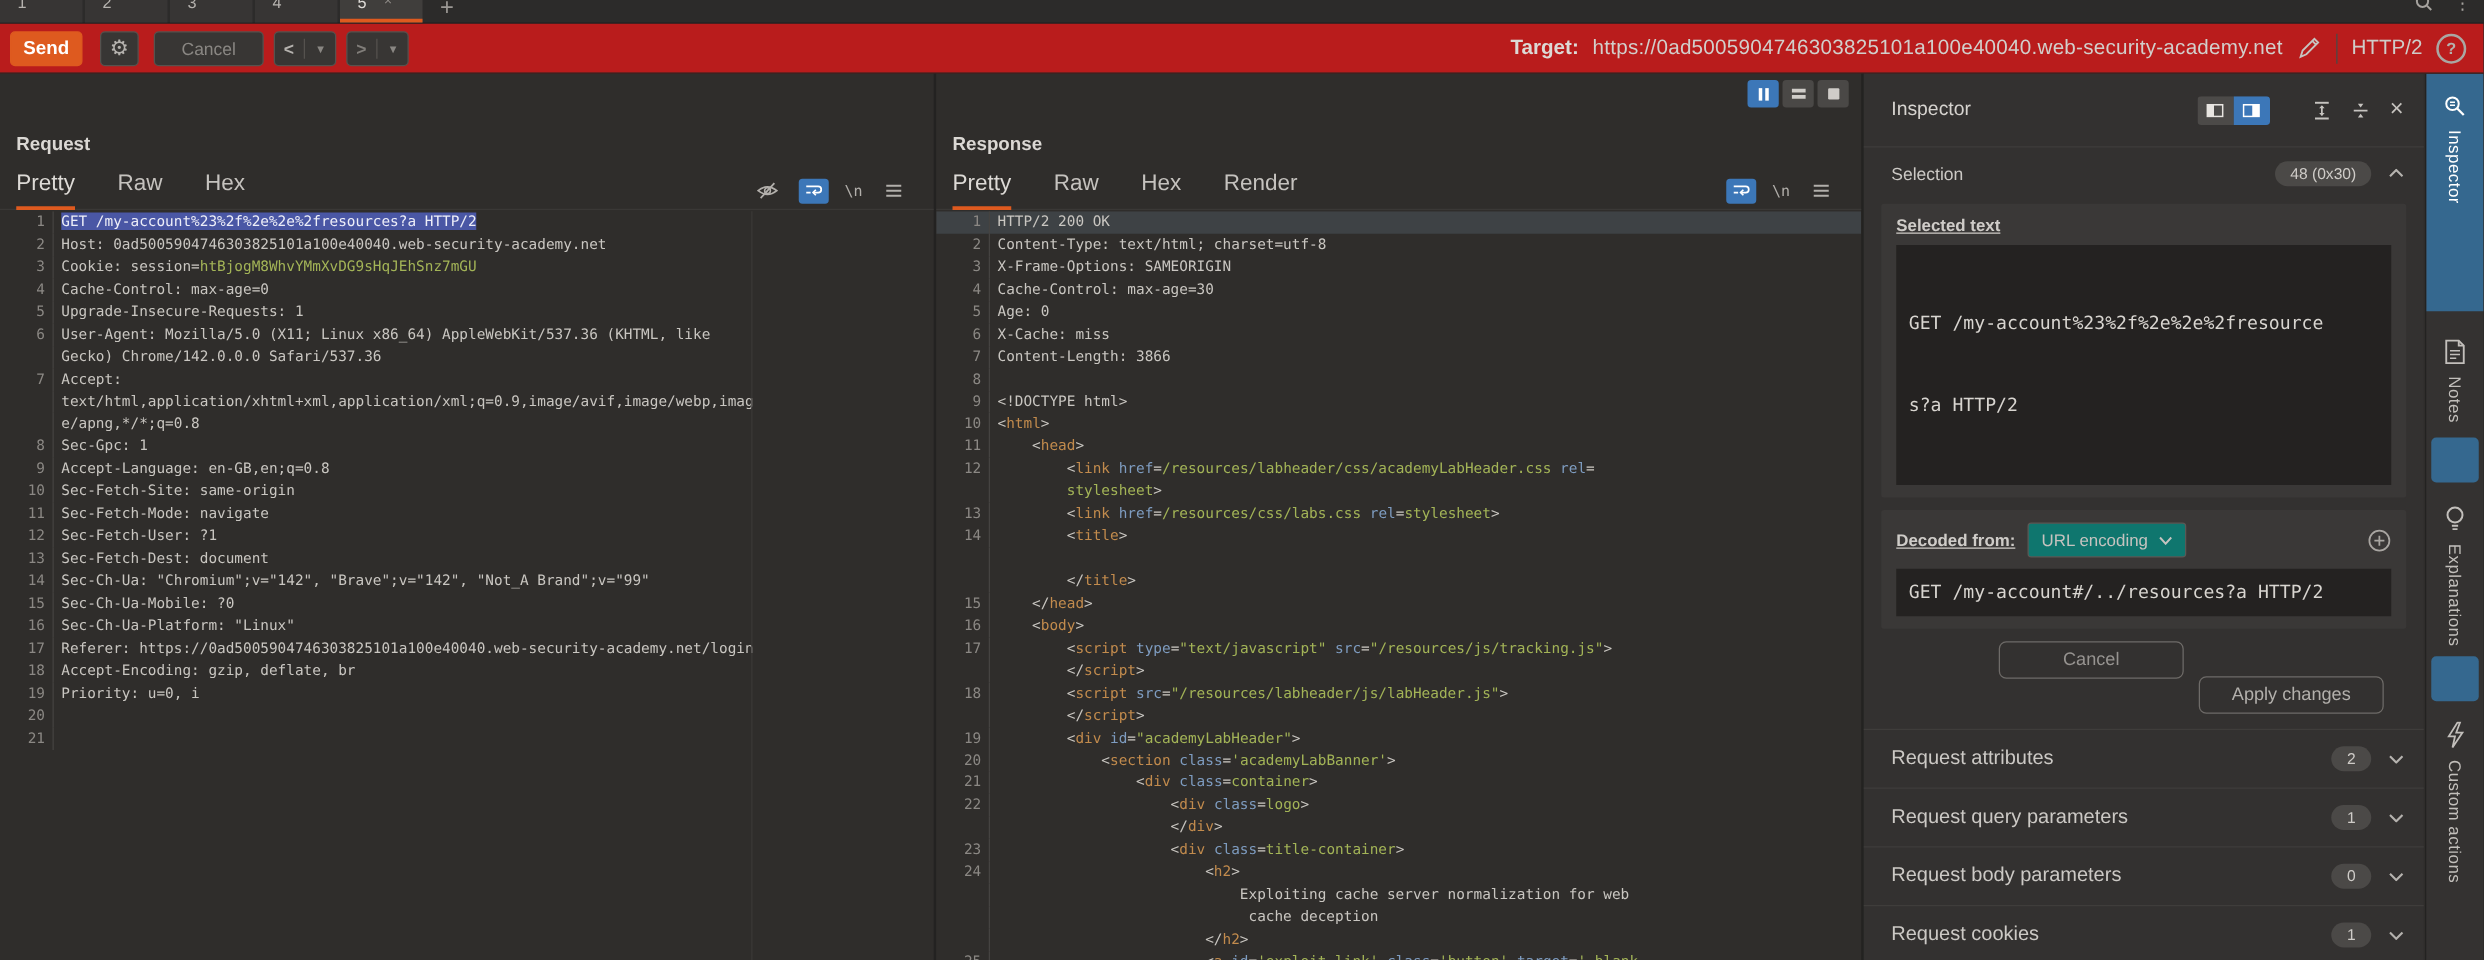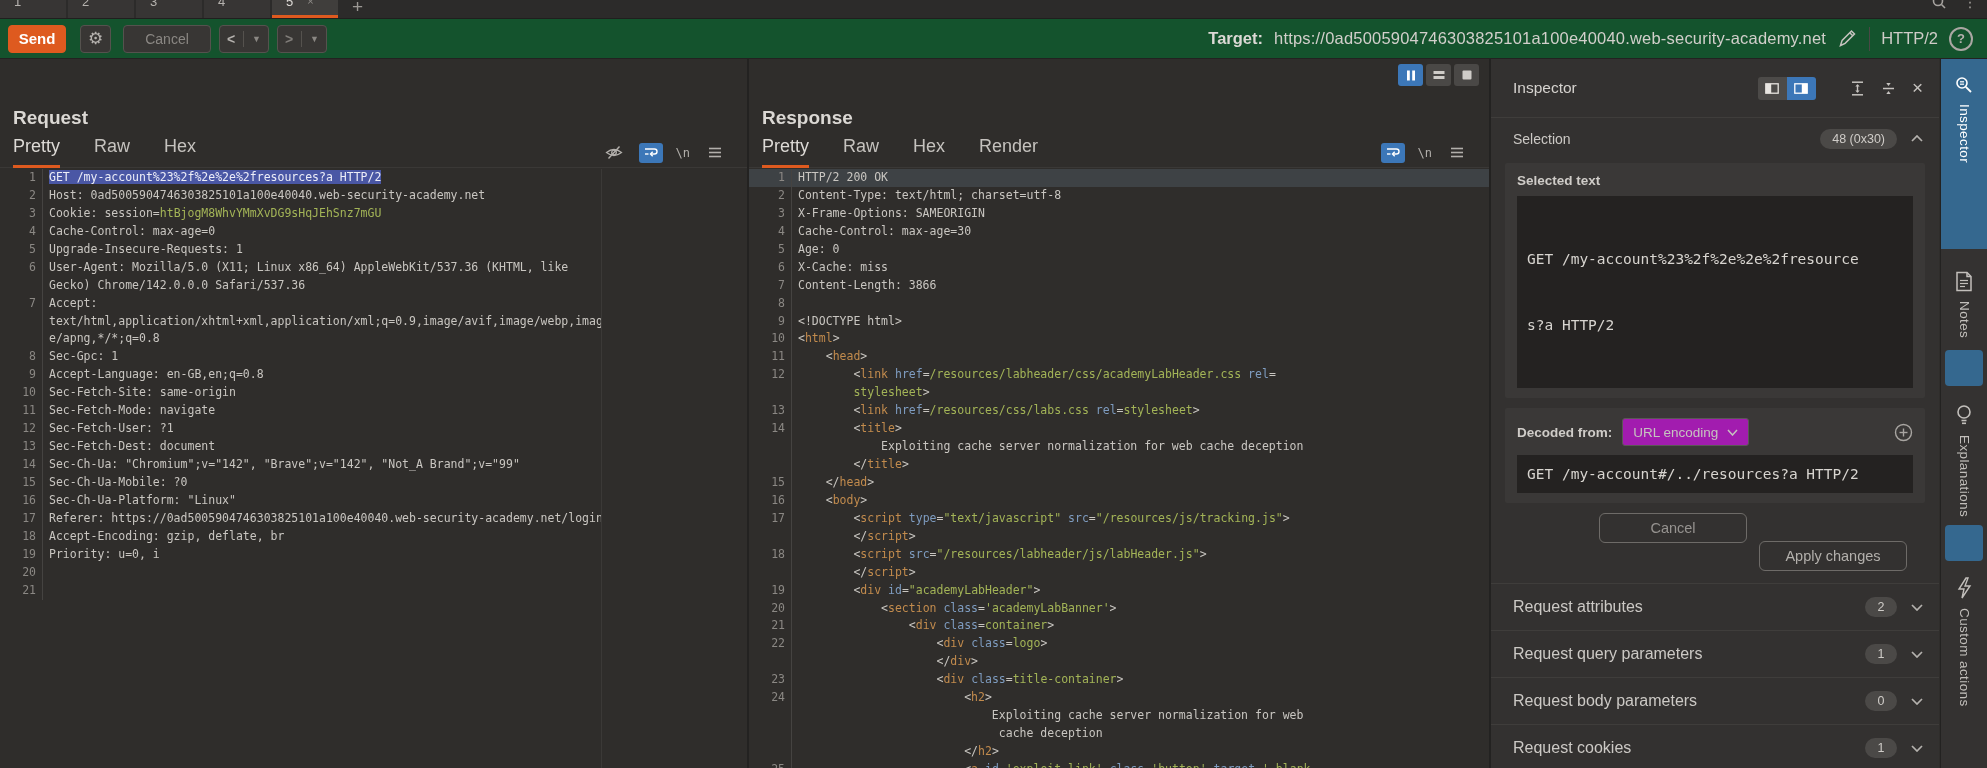--- a/index.html
+++ b/index.html
@@ -7,42 +7,42 @@
        font-family:"Liberation Sans",sans-serif;color:#c9c6c1;-webkit-font-smoothing:antialiased;}
   
   .tabstrip{position:absolute;top:0;left:0;right:0;height:18px;background:#2c2b2a;border-bottom:1px solid #201f1e;display:flex;align-items:flex-end;}
   .tab{width:66px;height:18px;margin-right:2px;background:#373534;display:flex;align-items:flex-start;padding-left:14px;box-sizing:border-box;overflow:hidden;color:#b5b2ae;font-size:13px;}
   .tab .num{margin-top:-6px;}
   .tab.active{background:#403e3c;border-bottom:3px solid var(--orange);color:#dddad6;}
   .tab .close{margin-top:-5px;margin-left:14px;font-size:11px;color:#8f8c88;}
   .newtab{margin-top:-8px;margin-left:12px;font-size:19px;color:#9b9894;}
   .strip-right{position:absolute;right:10px;top:-6px;display:flex;gap:16px;color:#a5a29e;}
   
-  .toolbar{position:absolute;top:19px;left:0;right:0;height:39px;background:#14532d;border-bottom:1px solid #232221;display:flex;align-items:center;}
+  .toolbar{position:absolute;top:19px;left:0;right:0;height:39px;background:#b91c1c;border-bottom:1px solid #232221;display:flex;align-items:center;}
   .btn{box-sizing:border-box;height:28px;border:1px solid #55524e;border-radius:4px;background:#383634;display:inline-flex;align-items:center;justify-content:center;font-size:14px;color:#b5b2ae;}
   .send{margin-left:8px;width:58px;background:var(--orange);border-color:var(--orange);color:#fff;font-weight:bold;font-size:15px;}
   .gear{margin-left:14px;width:31px;font-size:17px;color:#b5b2ae;}
   .cancel{margin-left:12px;width:88px;color:#8a8783;}
   .split{margin-left:8px;width:50px;justify-content:space-between;padding:0 7px;}
   .split .sep{width:1px;height:16px;background:#55524e;}
   .split .arr{font-size:9px;color:#8a8783;}
   .split .sym{font-size:14px;color:#b5b2ae;font-weight:bold;}
   .split.fwd .sym{color:#807d79;}
   .target-area{position:absolute;right:14px;top:0;height:100%;display:flex;align-items:center;gap:11px;font-size:16.5px;}
   .target-label{font-weight:bold;color:#dcd9d5;}
   .target-url{color:#d2cfcb;letter-spacing:.2px;}
   .tb-divider{width:1px;height:24px;background:#4a4845;}
   .httpver{color:#cfccc8;text-align:right;}
   .help{width:20px;height:20px;border:2px solid #aaa7a3;border-radius:50%;display:flex;align-items:center;justify-content:center;font-size:13px;font-weight:bold;color:#b5b2ae;}
   
   .main{position:absolute;top:59px;left:0;right:0;bottom:0;}
   .pane{position:absolute;top:0;bottom:0;background:#2f2d2b;}
   .pane-request{left:0;width:747px;border-right:2px solid #232221;}
   .pane-response{left:749px;width:740px;border-right:2px solid #232221;}
-  .pane-title{position:absolute;top:48px;left:13px;font-size:19px;font-weight:bold;color:#dbd8d4;text-align:right;}
+  .pane-title{position:absolute;top:48px;left:13px;font-size:15px;font-weight:bold;color:#dbd8d4;text-align:right;}
   .subtabs{position:absolute;top:78px;left:0;right:0;height:31px;border-bottom:1px solid #3a3836;display:flex;align-items:flex-end;padding-left:13px;box-sizing:border-box;}
   .subtab{margin-right:34px;padding-bottom:8px;font-size:18px;color:#c5c2be;border-bottom:3px solid transparent;margin-bottom:-1px;}
   .subtab.active{border-bottom-color:var(--orange);color:#dddad6;}
   .subtab-icons{position:absolute;right:20px;top:0;height:31px;display:flex;align-items:center;gap:13px;}
   .icbox{width:24px;height:20px;border-radius:3px;display:flex;align-items:center;justify-content:center;color:#b2afab;}
   .icbox.blue{background:var(--blue);color:#fff;}
   .nl-glyph{font-family:"DejaVu Sans Mono",monospace;font-size:12px;color:#b2afab;}
   .float-controls{position:absolute;right:10px;top:5px;display:flex;gap:3px;}
   .fc{width:25px;height:22px;border-radius:3px;background:#4a4846;display:flex;align-items:center;justify-content:center;color:#cfccc8;}
   .fc.blue{background:var(--blue);color:#fff;}
@@ -62,24 +62,24 @@
   .insp-title{font-size:15.5px;color:#d6d3cf;flex:1;}
   .seg-toggle{display:flex;border-radius:3px;overflow:hidden;margin-right:18px;}
   .seg{width:29px;height:23px;display:flex;align-items:center;justify-content:center;background:#4c4a48;color:#e8e5e1;}
   .seg.blue{background:var(--blue);color:#fff;}
   .hdr-ic{margin-left:16px;color:#c6c3bf;display:flex;align-items:center;}
   .insp-x{font-size:19px;color:#c6c3bf;margin-left:16px;}
   .sel-row{height:41px;display:flex;align-items:center;padding:0 16px 0 22px;box-sizing:border-box;gap:14px;}
   .sel-label{font-size:14px;color:#ccc9c5;flex:1;}
   .pill{background:#4b4947;color:#cfccc8;border-radius:12px;padding:3px 12px;font-size:12.5px;}
   .insp-group{background:#3a3837;margin:4px 14px 10px 14px;padding:10px 12px;border-radius:2px;}
-  .grp-label{font-size:13.5px;font-weight:bold;color:#cfccc8;margin-bottom:8px;}
+  .grp-label{font-size:13.5px;font-weight:bold;color:#cfccc8;margin-bottom:8px;text-decoration:underline;}
   .insp-code{background:#242221;padding:8px 10px;font-family:"DejaVu Sans Mono",monospace;font-size:14.5px;line-height:22px;color:#d8d5d0;white-space:pre;overflow:hidden;}
   .decoded-head{display:flex;align-items:center;margin-bottom:9px;}
-  .dropdown{margin-left:10px;background:#a21caf;border:1px solid #5a5855;border-radius:3px;height:26px;display:flex;align-items:center;padding:0 10px;gap:9px;font-size:13.5px;color:#c6c3bf;}
+  .dropdown{margin-left:10px;background:#0f766e;border:1px solid #5a5855;border-radius:3px;height:26px;display:flex;align-items:center;padding:0 10px;gap:9px;font-size:13.5px;color:#c6c3bf;}
   .plus-circle{margin-left:auto;color:#a8a5a1;display:flex;}
   .btn-row{display:flex;justify-content:flex-end;gap:12px;margin:2px 32px 12px 0;}
   .insp-btn{min-width:148px;height:30px;border:1px solid #6e6b68;border-radius:6px;background:transparent;display:flex;align-items:center;justify-content:center;font-size:14.5px;box-sizing:border-box;}
   .insp-btn.cancel{color:#969390;}
   .insp-btn.apply{color:#b3b0ac;margin-top:28px;}
   .insp-sections{border-top:1px solid #3f3d3b;}
   .sec-row{height:47px;border-bottom:1px solid #3f3d3b;display:flex;align-items:center;padding:0 16px 0 22px;box-sizing:border-box;gap:14px;}
   .sec-label{font-size:16px;color:#ccc9c5;flex:1;}
   .sec-pill{background:#4b4947;color:#cfccc8;border-radius:11px;min-width:12px;text-align:center;padding:3px 10px;font-size:12.5px;}
   .chev{color:#b5b2ae;display:flex;}
@@ -269,21 +269,21 @@
           <div class="cl"><span class="ln">6</span><span class="ct"><span class="s-d">X-Cache: miss</span></span></div>
           <div class="cl"><span class="ln">7</span><span class="ct"><span class="s-d">Content-Length: 3866</span></span></div>
           <div class="cl"><span class="ln">8</span><span class="ct"></span></div>
           <div class="cl"><span class="ln">9</span><span class="ct"><span class="s-d">&lt;!DOCTYPE html&gt;</span></span></div>
           <div class="cl"><span class="ln">10</span><span class="ct"><span class="s-d">&lt;</span><span class="s-t">html</span><span class="s-d">&gt;</span></span></div>
           <div class="cl"><span class="ln">11</span><span class="ct"><span class="s-d">    &lt;</span><span class="s-t">head</span><span class="s-d">&gt;</span></span></div>
           <div class="cl"><span class="ln">12</span><span class="ct"><span class="s-d">        &lt;</span><span class="s-t">link</span><span class="s-d"> </span><span class="s-a">href</span><span class="s-d">=</span><span class="s-v">/resources/labheader/css/academyLabHeader.css</span><span class="s-d"> </span><span class="s-a">rel</span><span class="s-d">=</span></span></div>
           <div class="cl"><span class="ln"></span><span class="ct"><span class="s-d">        </span><span class="s-v">stylesheet</span><span class="s-d">&gt;</span></span></div>
           <div class="cl"><span class="ln">13</span><span class="ct"><span class="s-d">        &lt;</span><span class="s-t">link</span><span class="s-d"> </span><span class="s-a">href</span><span class="s-d">=</span><span class="s-v">/resources/css/labs.css</span><span class="s-d"> </span><span class="s-a">rel</span><span class="s-d">=</span><span class="s-v">stylesheet</span><span class="s-d">&gt;</span></span></div>
           <div class="cl"><span class="ln">14</span><span class="ct"><span class="s-d">        &lt;</span><span class="s-t">title</span><span class="s-d">&gt;</span></span></div>
-          <div class="cl"><span class="ln"></span><span class="ct"><span class="s-d">            Exploiting cache server normalization for web cache deception</span></span></div>
+          <div class="cl"><span class="ln"></span></div>
           <div class="cl"><span class="ln"></span><span class="ct"><span class="s-d">        &lt;/</span><span class="s-t">title</span><span class="s-d">&gt;</span></span></div>
           <div class="cl"><span class="ln">15</span><span class="ct"><span class="s-d">    &lt;/</span><span class="s-t">head</span><span class="s-d">&gt;</span></span></div>
           <div class="cl"><span class="ln">16</span><span class="ct"><span class="s-d">    &lt;</span><span class="s-t">body</span><span class="s-d">&gt;</span></span></div>
           <div class="cl"><span class="ln">17</span><span class="ct"><span class="s-d">        &lt;</span><span class="s-t">script</span><span class="s-d"> </span><span class="s-a">type</span><span class="s-d">=</span><span class="s-v">"text/javascript"</span><span class="s-d"> </span><span class="s-a">src</span><span class="s-d">=</span><span class="s-v">"/resources/js/tracking.js"</span><span class="s-d">&gt;</span></span></div>
           <div class="cl"><span class="ln"></span><span class="ct"><span class="s-d">        &lt;/</span><span class="s-t">script</span><span class="s-d">&gt;</span></span></div>
           <div class="cl"><span class="ln">18</span><span class="ct"><span class="s-d">        &lt;</span><span class="s-t">script</span><span class="s-d"> </span><span class="s-a">src</span><span class="s-d">=</span><span class="s-v">"/resources/labheader/js/labHeader.js"</span><span class="s-d">&gt;</span></span></div>
           <div class="cl"><span class="ln"></span><span class="ct"><span class="s-d">        &lt;/</span><span class="s-t">script</span><span class="s-d">&gt;</span></span></div>
           <div class="cl"><span class="ln">19</span><span class="ct"><span class="s-d">        &lt;</span><span class="s-t">div</span><span class="s-d"> </span><span class="s-a">id</span><span class="s-d">=</span><span class="s-v">"academyLabHeader"</span><span class="s-d">&gt;</span></span></div>
           <div class="cl"><span class="ln">20</span><span class="ct"><span class="s-d">            &lt;</span><span class="s-t">section</span><span class="s-d"> </span><span class="s-a">class</span><span class="s-d">=</span><span class="s-v">'academyLabBanner'</span><span class="s-d">&gt;</span></span></div>
           <div class="cl"><span class="ln">21</span><span class="ct"><span class="s-d">                &lt;</span><span class="s-t">div</span><span class="s-d"> </span><span class="s-a">class</span><span class="s-d">=</span><span class="s-v">container</span><span class="s-d">&gt;</span></span></div>

